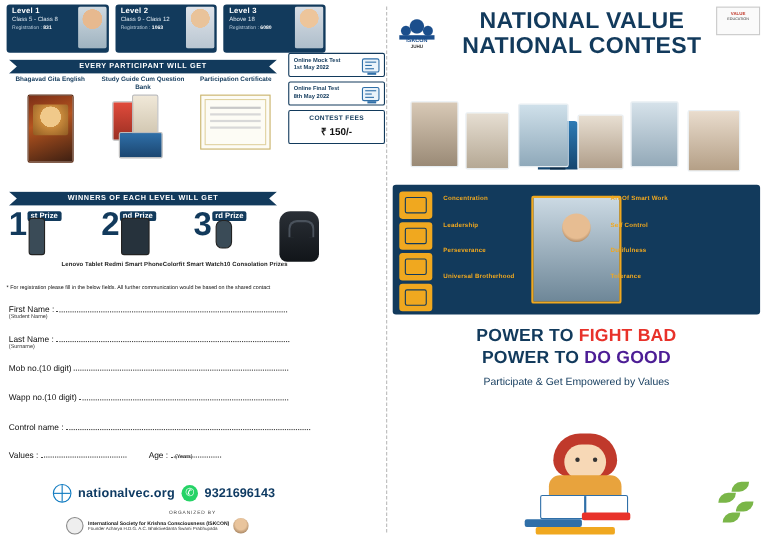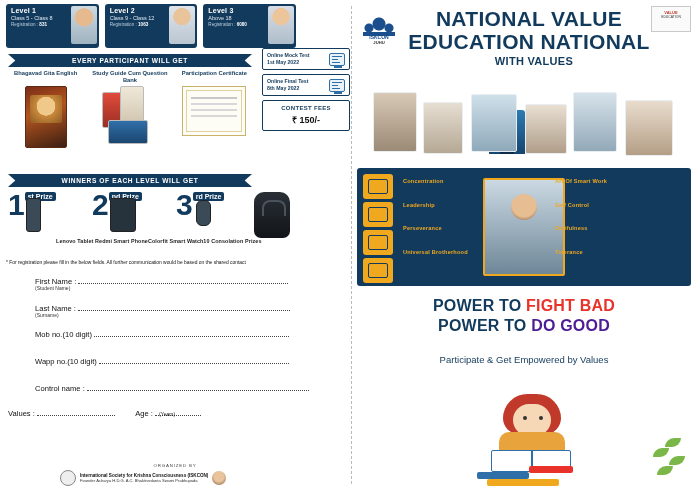--- a/index.html
+++ b/index.html
@@ -86,21 +86,21 @@
   .prz .ord { font-size:7px; font-weight:bold; color:#fff; background:#123a5c; padding:1px 3px; border-radius:2px; position:relative; top:-16px; }
   .phone { position:absolute; width:15px; height:34px; border:1.4px solid #222; border-radius:3px; background:#3a4b57; }
   .tab { position:absolute; width:26px; height:34px; border:1.4px solid #222; border-radius:3px; background:#26323c; }
   .bag { position:absolute; right:0; top:2px; width:36px; height:46px; border-radius:10px 10px 7px 7px; background:linear-gradient(#2a2f36,#111519); }
   .bag:after { content:""; position:absolute; left:8px; top:8px; width:20px; height:14px; border:2px solid #4a525c; border-radius:8px 8px 0 0; border-bottom:0; }
   .przcap { position:absolute; left:50px; top:48px; font-size:5.4px; font-weight:bold; color:#222; letter-spacing:.1px; }
 
   
   .note { position:absolute; left:6px; top:260px; width:300px; font-size:4.9px; color:#111; }
   .form { position:absolute; left:8px; top:276px; width:320px; }
-  .frow { font-size:7.6px; color:#111; margin-bottom:11.5px; position:relative;margin-left:27px; }
+  .frow { font-size:7.6px; color:#111; margin-bottom:11.5px; position:relative; }
   .frow .lab { display:inline-block; }
   .frow .dots { display:inline-block; border-bottom:1px dotted #444; height:8px; }
   .frow .sub { font-size:5px; color:#333; display:block; margin-top:-1px; }
   .clsrow { font-size:7.6px; color:#111; }
   .clsrow .dots { display:inline-block; border-bottom:1px dotted #444; height:8px; }
 
   
   .contact { position:absolute; left:48px; top:440px; display:flex; align-items:center; gap:6px; }
   .globe { width:17px; height:17px; border-radius:50%; border:1.8px solid #0f7ac0; position:relative; }
   .globe:before { content:""; position:absolute; left:50%; top:0; bottom:0; width:1.6px; margin-left:-.8px; background:#0f7ac0; }
@@ -170,21 +170,21 @@
   .centerphoto { position:absolute; left:50%; top:10px; margin-left:-41px; width:82px; height:98px;
     background:linear-gradient(#cbd9e3,#6e8798); border:2px solid #f0a81f; border-radius:2px; }
   .centerphoto:after { content:""; position:absolute; left:50%; top:14px; margin-left:-13px; width:26px; height:26px;
     border-radius:50%; background:radial-gradient(circle at 50% 40%, #e7bd92 0 60%, #6b4a2d 100%); }
 
   
   .slog { position:absolute; left:0; right:0; top:296px; text-align:center; }
   .slog .s1, .slog .s2 { font-size:16px; font-weight:bold; color:#123a5c; letter-spacing:.2px; line-height:1.25; }
   .slog .red { color:#e8322a; }
   .slog .grn { color:#4c1d95; }
-  .slog .s3 { font-size:9.5px; color:#123a5c; margin-top:18px; }
+  .slog .s3 { font-size:9.5px; color:#123a5c; margin-top:6px; }
 
   
   .kidread { position:absolute; left:120px; top:392px; width:120px; height:96px; }
   .kr-hair { position:absolute; left:30px; top:2px; width:58px; height:40px; background:#c0392b; border-radius:28px 28px 18px 18px; }
   .kr-face { position:absolute; left:40px; top:12px; width:38px; height:32px; border-radius:18px; background:#f7d8b6; }
   .kr-eye { position:absolute; top:24px; width:4px; height:4px; border-radius:50%; background:#333; }
   .kr-eye.e1 { left:50px; } .kr-eye.e2 { left:66px; }
   .kr-body { position:absolute; left:26px; top:40px; width:66px; height:36px; border-radius:10px; background:#e8a33d; }
   .kr-book { position:absolute; left:18px; top:58px; width:80px; height:22px; background:#fff; border:1.5px solid #2f6fa8; border-radius:2px; }
   .kr-book:after { content:""; position:absolute; left:50%; top:0; bottom:0; width:1.5px; background:#2f6fa8; }
@@ -333,20 +333,26 @@
       </div>
       <div class="clsrow">
         <span>Values :</span>
         <span class="dots" style="width:78px;"></span>
         <span style="margin-left:18px;">Age :</span>
         <span class="dots" style="width:46px;"></span>
         <span style="font-size:5px;margin-left:-44px;">(Years)</span>
       </div>
     </div>
 
+    <div class="contact">
+      <div class="globe"></div>
+      <div class="site">nationalvec.org</div>
+      <div class="wa"></div>
+      <div class="phonenum">9321696143</div>
+    </div>
 
     <div class="org">
       <div class="orgby">ORGANIZED BY</div>
       <div class="orgline">
         <div class="seal"></div>
         <div class="otxt">
           <div class="o1">International Society for Krishna Consciousness (ISKCON)</div>
           <div class="o2">Founder Acharya H.D.G. A.C. Bhaktivedanta Swami Prabhupada</div>
         </div>
         <div class="face"></div>
@@ -366,24 +372,23 @@
       </div>
     </div>
 
     <div class="logo-r">
       <div class="rl1">VALUE</div>
       <div class="rl2">EDUCATION</div>
     </div>
 
     <div class="title1">
       <div>NATIONAL VALUE</div>
-      <div>EDUCATION NATIONAL</div>
+      <div>NATIONAL CONTEST</div>
     </div>
     <div class="title2">
-      <div>WITH VALUES</div>
     </div>
 
     <div class="collage">
       <div class="ph p1"></div>
       <div class="ph p2"></div>
       <div class="indiagate"></div>
       <div class="ph p3"></div>
       <div class="ph p4"></div>
       <div class="ph p5"></div>
       <div class="ph p6"></div>

